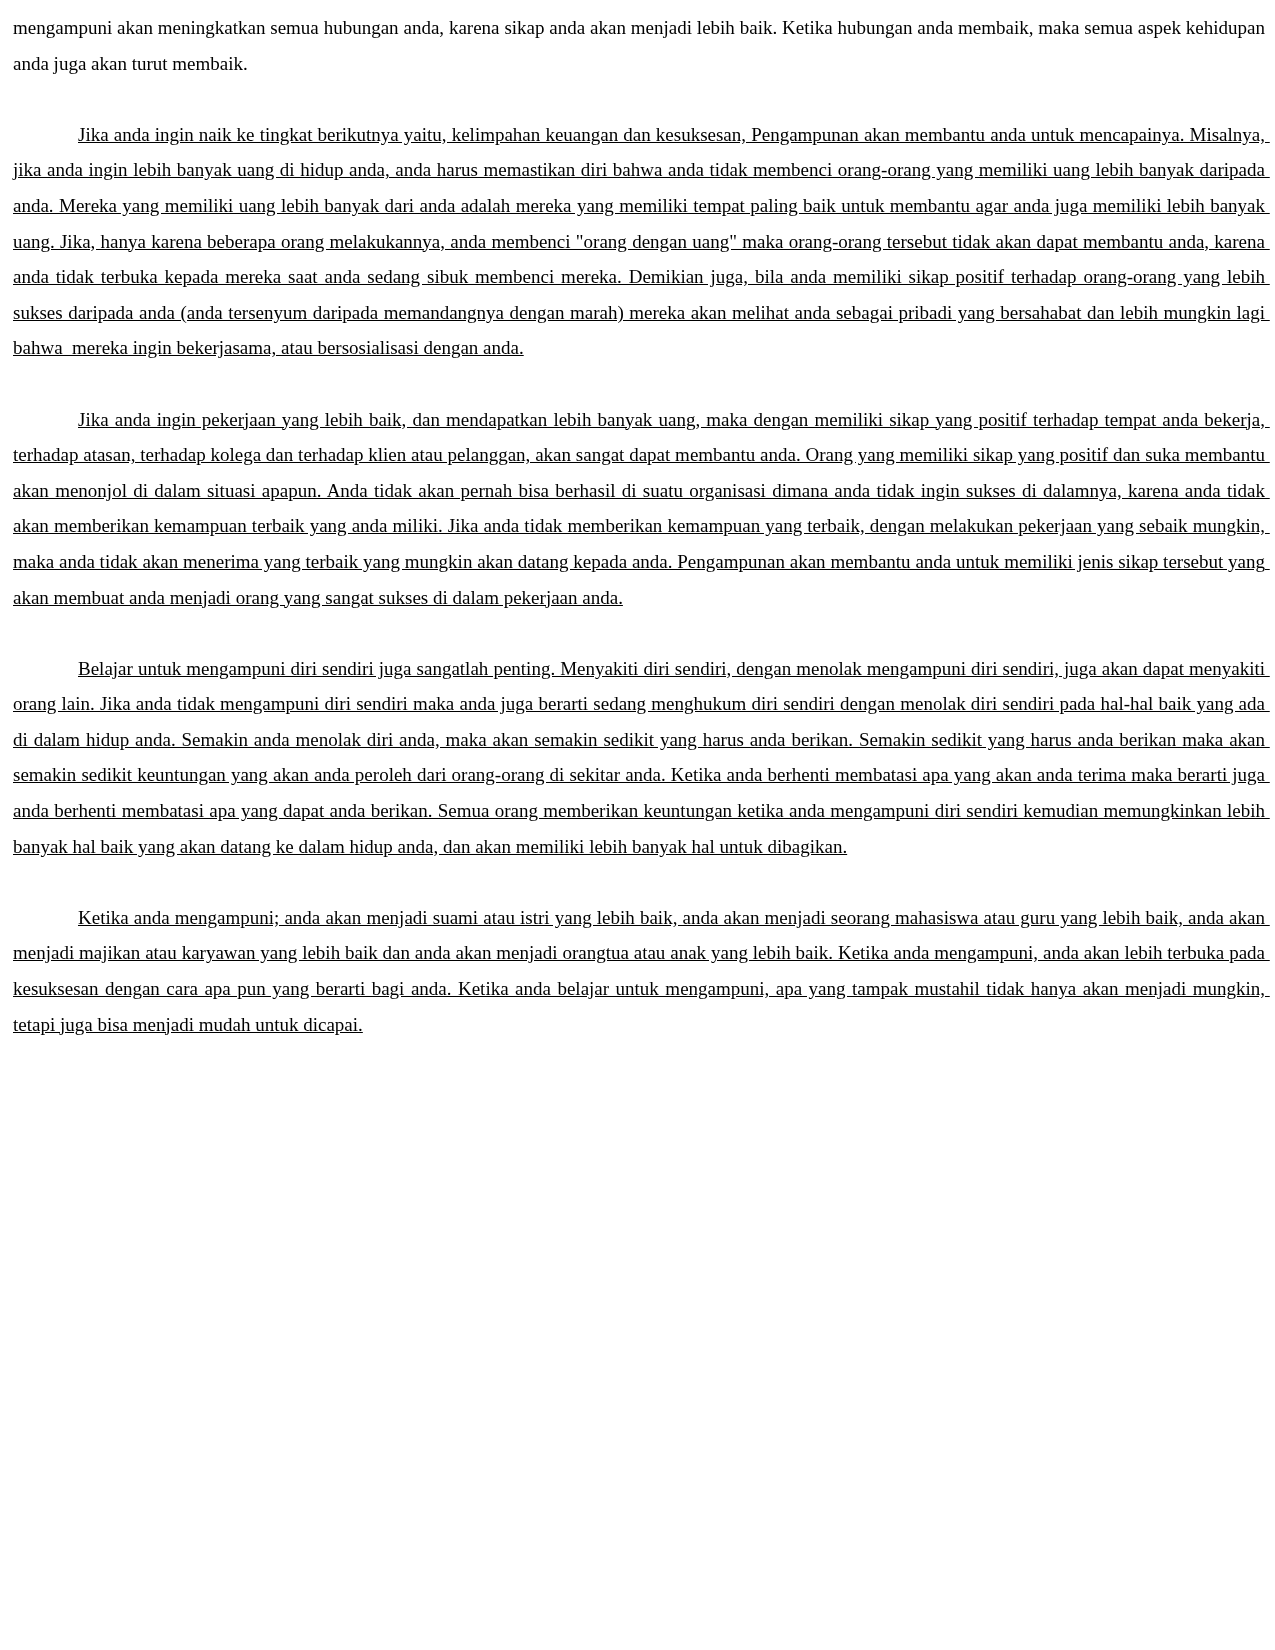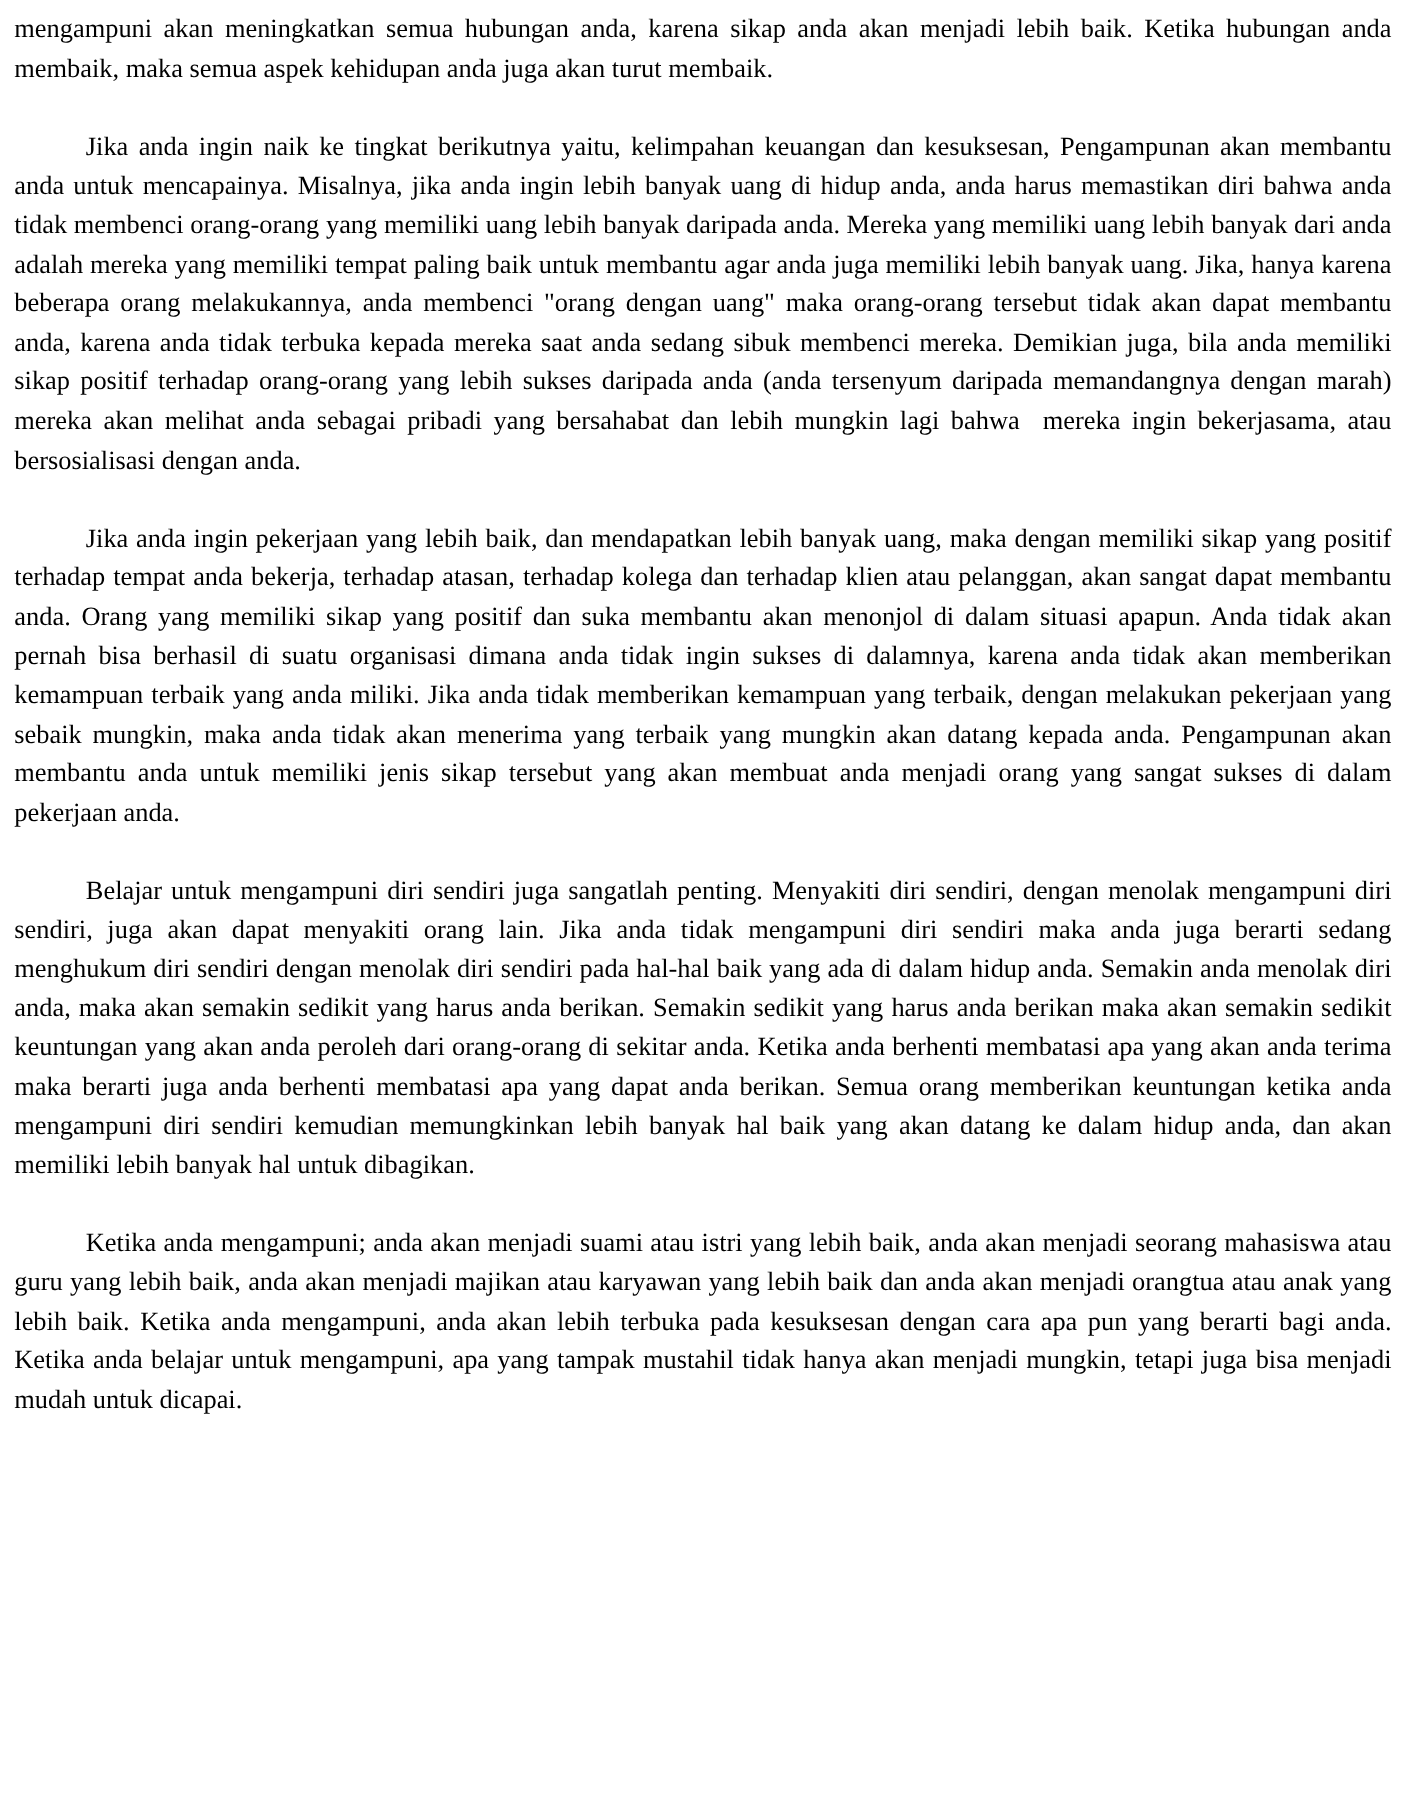--- a/index.html
+++ b/index.html
@@ -14,21 +14,21 @@
     width: 1275px;
     height: 1650px;
     background: #ffffff;
     box-sizing: border-box;
     padding: 10px 10px 0 13px;
     overflow: hidden;
   }
 
   .doc-body {
     font-family: "Liberation Serif", "DejaVu Serif", serif;
-    font-size: 24px;
+    font-size: 19px;
     line-height: 35.6px;
     color: #000000;
     text-align: justify;
     text-justify: inter-word;
     -webkit-font-smoothing: antialiased;
     word-spacing: 0px;
   }
 
   .doc-body p {
     margin: 0 0 35.6px 0;
@@ -42,20 +42,21 @@
   }
 
   
   .para-cont {
     text-indent: 0;
   }
 
   
   .para-indent {
     text-indent: 65px;
+    text-decoration: underline;
   }
 </style>
 </head>
 <body>
 
 <div class="page">
   <div class="doc-body">
 
     <p class="para-cont">mengampuni akan meningkatkan semua hubungan anda, karena sikap anda akan menjadi lebih baik. Ketika hubungan anda membaik, maka semua aspek kehidupan anda juga akan turut membaik.</p>
 

